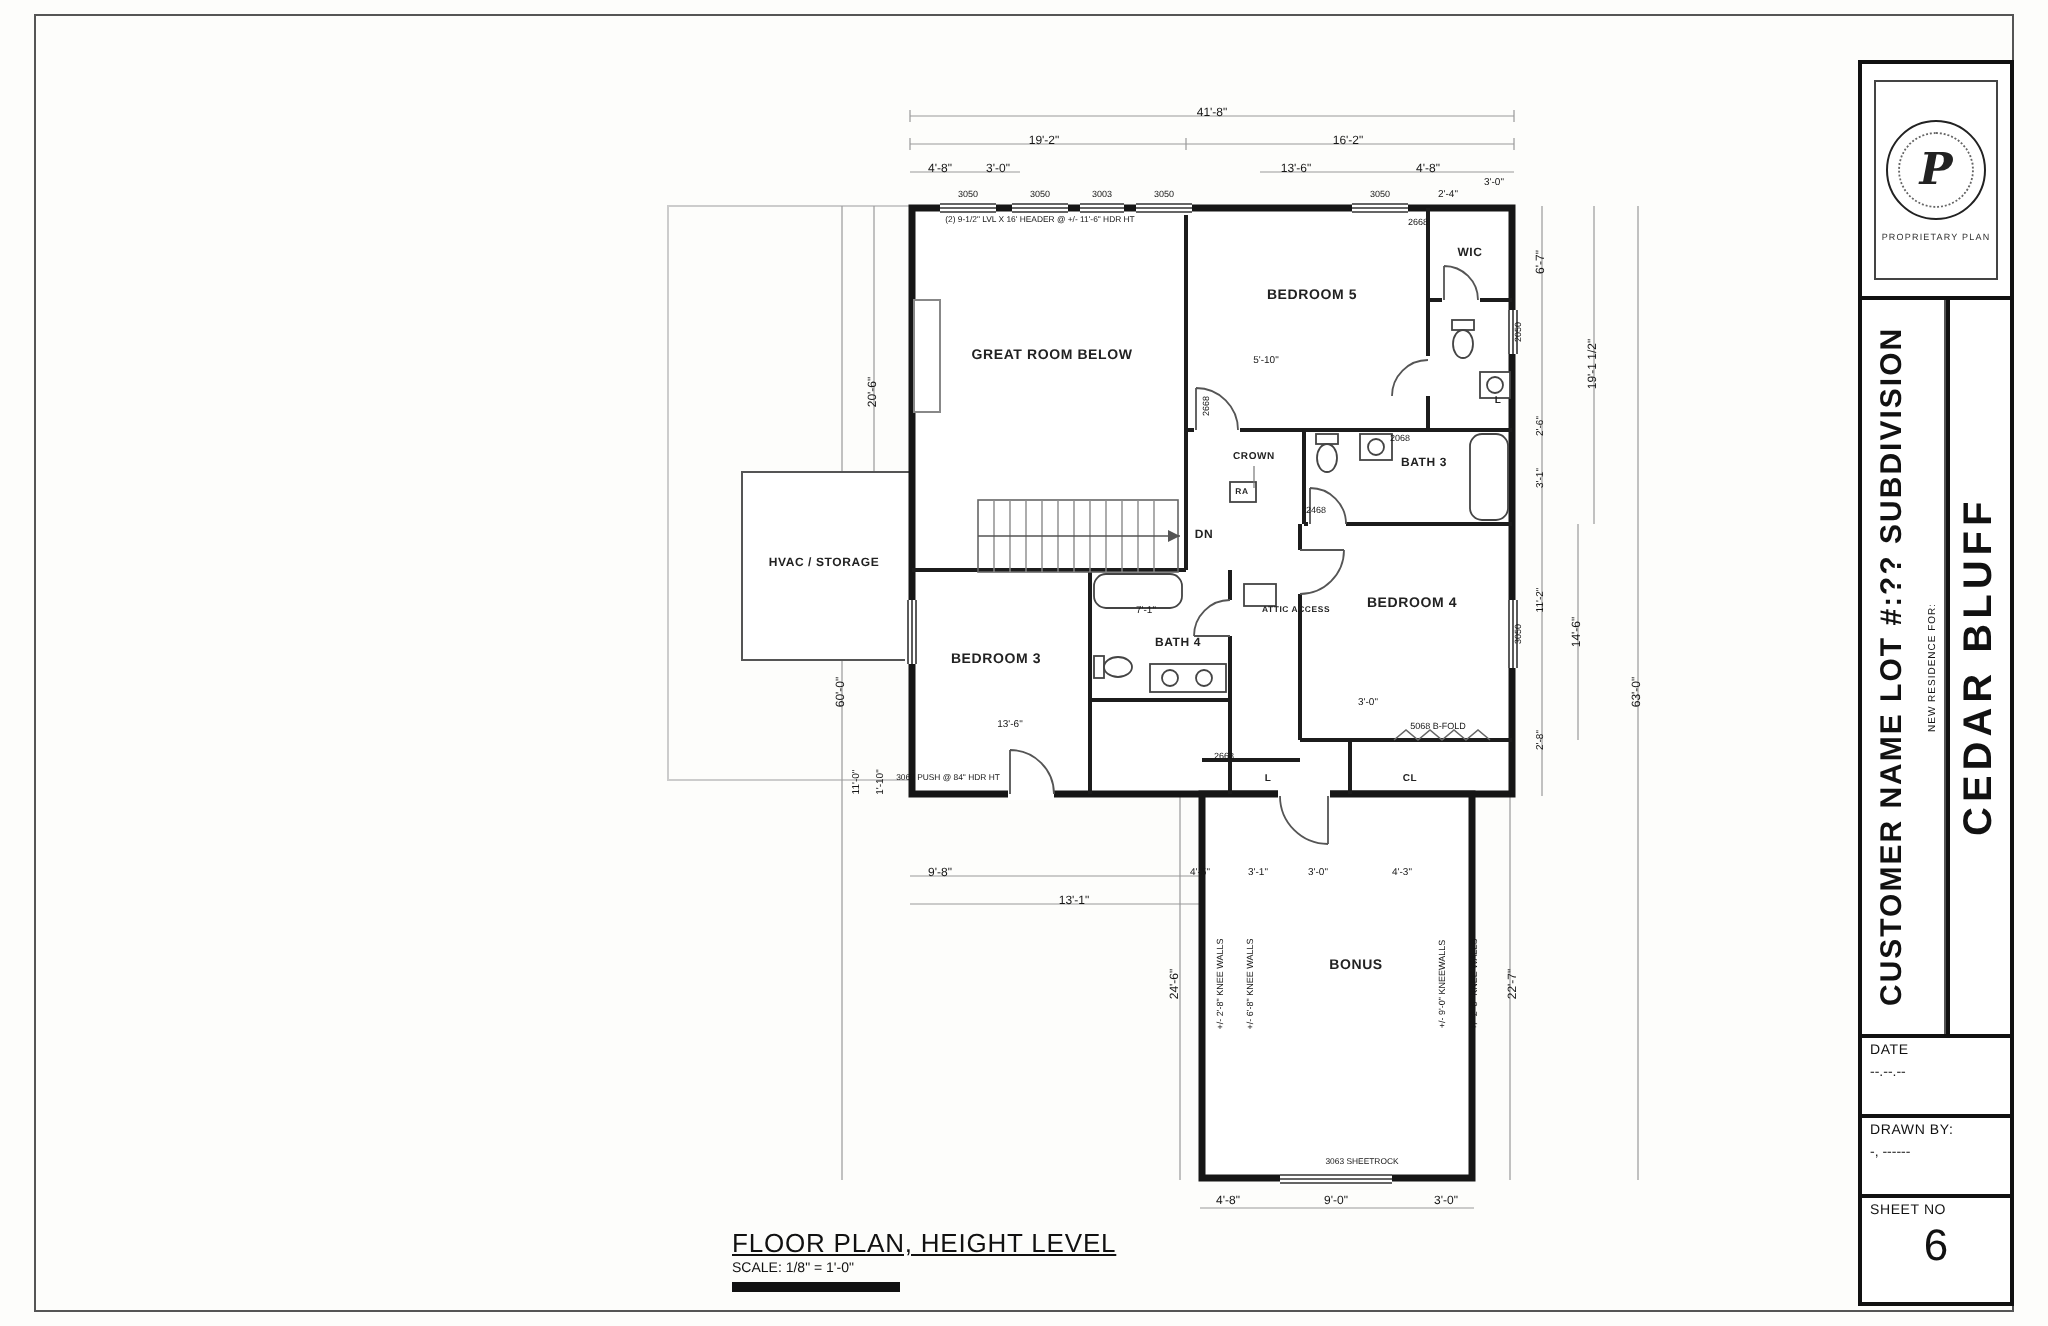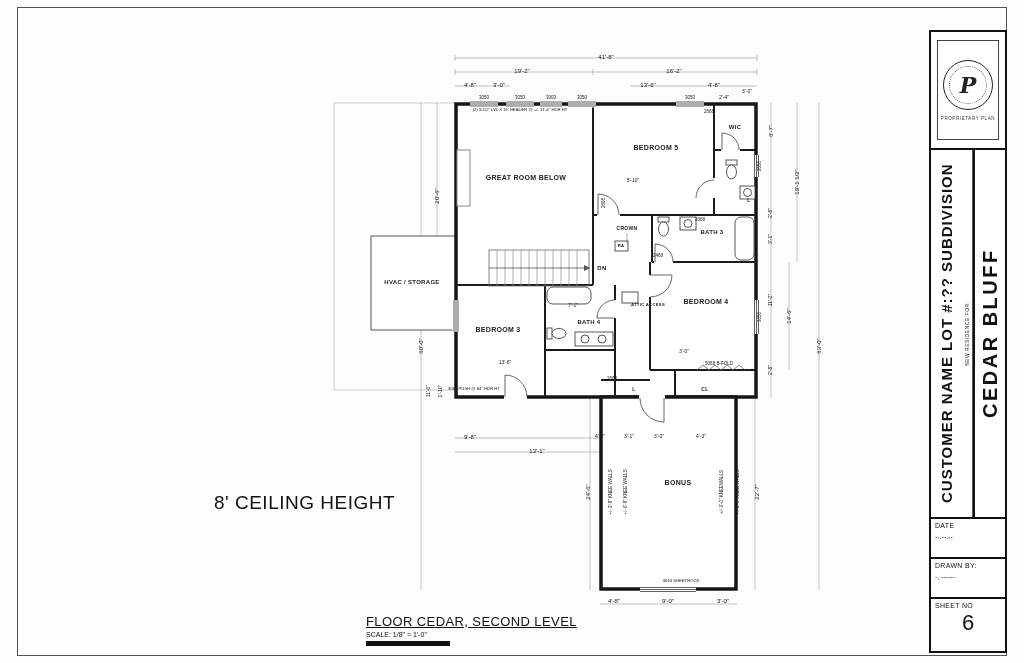--- a/index.html
+++ b/index.html
@@ -212,22 +212,21 @@
       <div class="lbl" style="left: 505px; top: 363px; transform: translate(-50%, -50%) rotate(0deg); font-size: 5px;">13'-6"</div>
       <div class="lbl" style="left: 684px; top: 352px; transform: translate(-50%, -50%) rotate(0deg); font-size: 5px;">3'-0"</div>
       <div class="lbl" style="left: 658px; top: 256px; transform: translate(-50%, -50%) rotate(0deg); font-size: 4.5px;">2468</div>
       <div class="lbl" style="left: 700px; top: 220px; transform: translate(-50%, -50%) rotate(0deg); font-size: 4.5px;">2068</div>
       <div class="lbl" style="left: 604px; top: 203px; transform: translate(-50%, -50%) rotate(-90deg); font-size: 4.5px;">2668</div>
       <div class="lbl" style="left: 612px; top: 379px; transform: translate(-50%, -50%) rotate(0deg); font-size: 4.5px;">2668</div>
       <div class="lbl" style="left: 719px; top: 364px; transform: translate(-50%, -50%) rotate(0deg); font-size: 4.5px;">5068 B-FOLD</div>
       <div class="lbl" style="left: 474px; top: 389px; transform: translate(-50%, -50%) rotate(0deg); font-size: 4.2px;">3068 PUSH @ 84" HDR HT</div>
     </div>
 
-  <div class="ceiling-note">8' CEILING HEIGHT</div>
-  <div class="plan-title">FLOOR CEDAR, SECOND LEVEL</div>
+  <div class="plan-title">FLOOR PLAN, HEIGHT LEVEL</div>
   <div class="scale-note">SCALE: 1/8" = 1'-0"</div>
   <div class="scale-bar"></div>
 
   <div class="titleblock">
     <div class="tb-logo">
       <div class="logo-box">
         <div class="logo-circle">
           <span class="logo-p">P</span>
         </div>
         <div class="logo-prop">PROPRIETARY PLAN</div>

